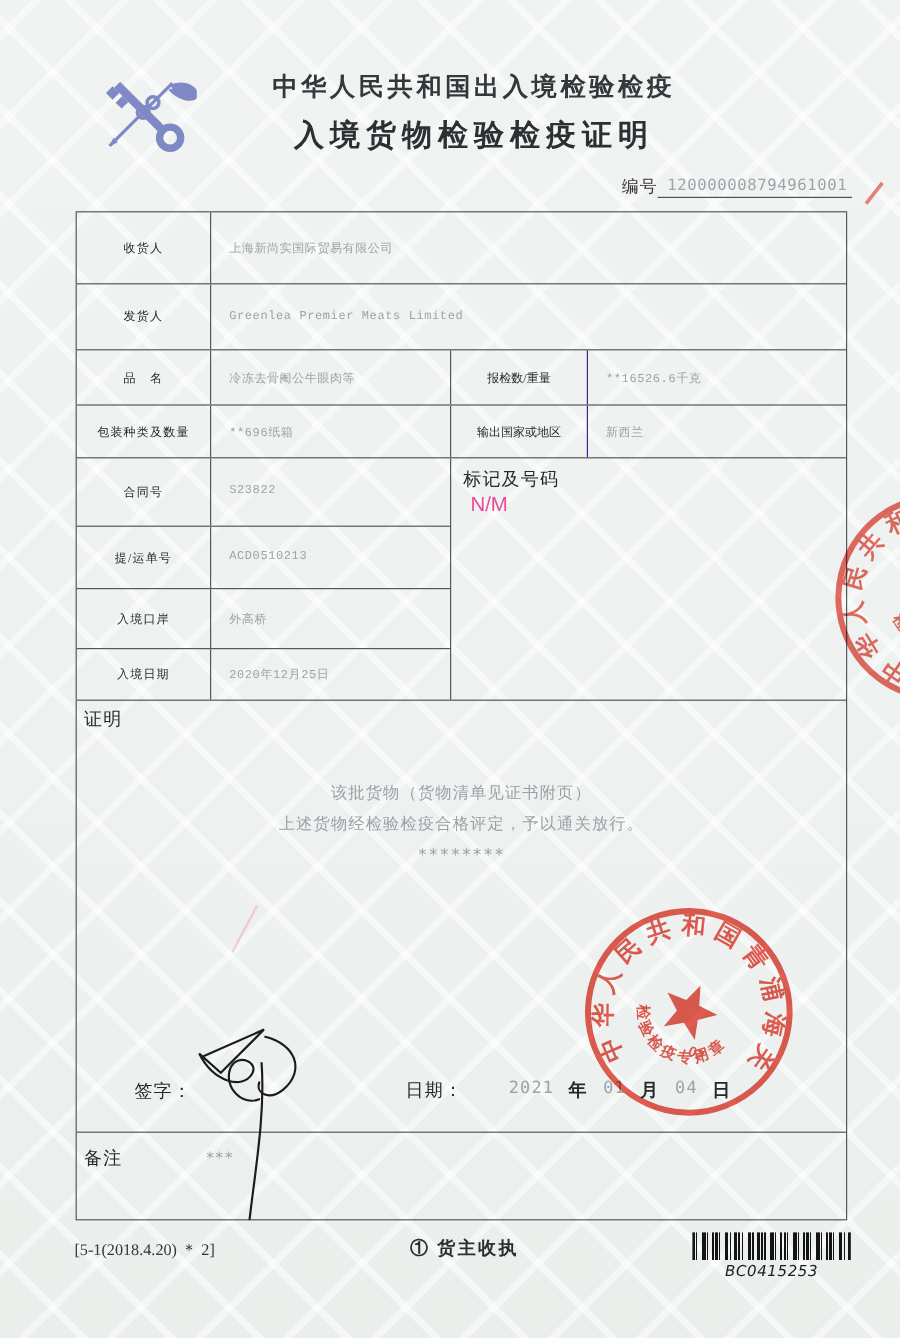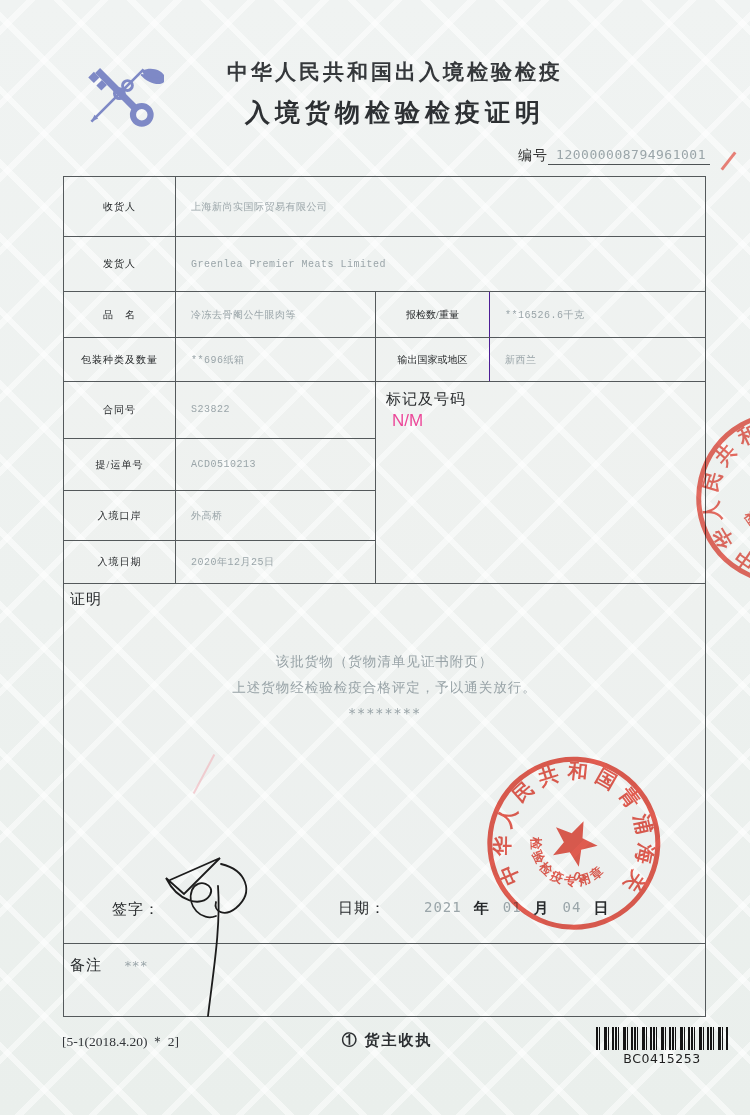--- a/index.html
+++ b/index.html
@@ -53,41 +53,41 @@
   .s1{height:57px;} .s2{height:53px;} .s3{height:50px;} .s4{height:42px;border-bottom:none;}
   .marks-cell{flex:1;padding:8px 10px 0 10px;}
   .marks-label{font-size:15px;font-weight:500;color:#26292b;letter-spacing:1px;}
   .marks-value{font-family:Liberation Sans, sans-serif;font-size:17px;color:#ec4899;padding-left:6px;margin-top:2px;}
   .cert-row{height:360px;border-bottom:1px solid #54595b;box-sizing:border-box;position:relative;display:block;}
   .cert-label{position:absolute;left:6px;top:6px;font-size:15px;font-weight:500;color:#26292b;letter-spacing:1px;}
   .cert-text{
     position:absolute;left:0;top:64px;width:100%;text-align:center;
     font-family:"DejaVu Sans Mono",monospace;font-size:13.5px;color:#98a3a7;line-height:26px;letter-spacing:1px;
   }
-  .remarks-row{flex:1;display:flex;align-items:flex-start;padding:12px 0 0 6px;border-bottom:none;}
+  .remarks-row{flex:1;display:flex;align-items:flex-start;padding:12px 0 0 6px;border-bottom:none;gap:47px;}
   .remarks-label{font-size:15px;font-weight:500;color:#26292b;letter-spacing:1px;}
   .remarks-value{font-family:"DejaVu Sans Mono",monospace;font-size:13px;color:#9aa5a9;margin-left:22px;margin-top:2px;}
   
   .sign-label{top:900px;left:112px;font-size:15px;color:#26292b;letter-spacing:1px;z-index:3;}
   .date-line{top:899px;left:338px;display:flex;align-items:flex-start;z-index:3;font-size:15px;}
   .date-label{color:#26292b;letter-spacing:1px;}
   .d-num{font-family:"DejaVu Sans Mono",monospace;font-size:14px;color:#9aa5a9;letter-spacing:1px;}
   .d-unit{color:#26292b;font-weight:600;}
   .ml36{margin-left:38px;} .ml12{margin-left:12px;} .ml14{margin-left:14px;}
   .signature{left:158px;top:848px;z-index:6;}
   
   .stamp{position:absolute;z-index:5;mix-blend-mode:multiply;}
   .stamp-main{left:483px;top:753px;transform:rotate(24deg);opacity:.88;}
   .stamp-edge{left:693px;top:408px;transform:rotate(-8deg);opacity:.8;}
   .red-tick{left:727px;top:150px;width:3px;height:22px;background:#e2574b;transform:rotate(38deg);opacity:.75;z-index:2;}
   .pink-streak{left:203px;top:752px;width:2px;height:44px;background:#f0a7b0;transform:rotate(28deg);opacity:.55;z-index:1;}
   
   .form-code{top:1033px;left:62px;font-size:13.5px;color:#33363a;z-index:2;font-family:"Liberation Serif",serif;}
   .copy-label{top:1031px;left:12px;width:750px;text-align:center;font-size:15px;font-weight:600;color:#2b2e31;letter-spacing:2px;z-index:2;}
-  .barcode-wrap{top:1027px;left:596px;z-index:2;}
+  .barcode-wrap{top:1027px;left:577px;z-index:2;font-style:italic;}
   .barcode{
     width:132px;height:23px;
     background:repeating-linear-gradient(90deg,
       #141414 0 2px,rgba(0,0,0,0) 2px 3px,
       #141414 3px 4px,rgba(0,0,0,0) 4px 8px,
       #141414 8px 11px,rgba(0,0,0,0) 11px 12px,
       #141414 12px 13px,rgba(0,0,0,0) 13px 16px,
       #141414 16px 18px,rgba(0,0,0,0) 18px 19px);
   }
   .barcode-text{font-family:"DejaVu Sans",sans-serif;font-size:12.5px;color:#1e1e1e;text-align:center;margin-top:1px;letter-spacing:.5px;}

